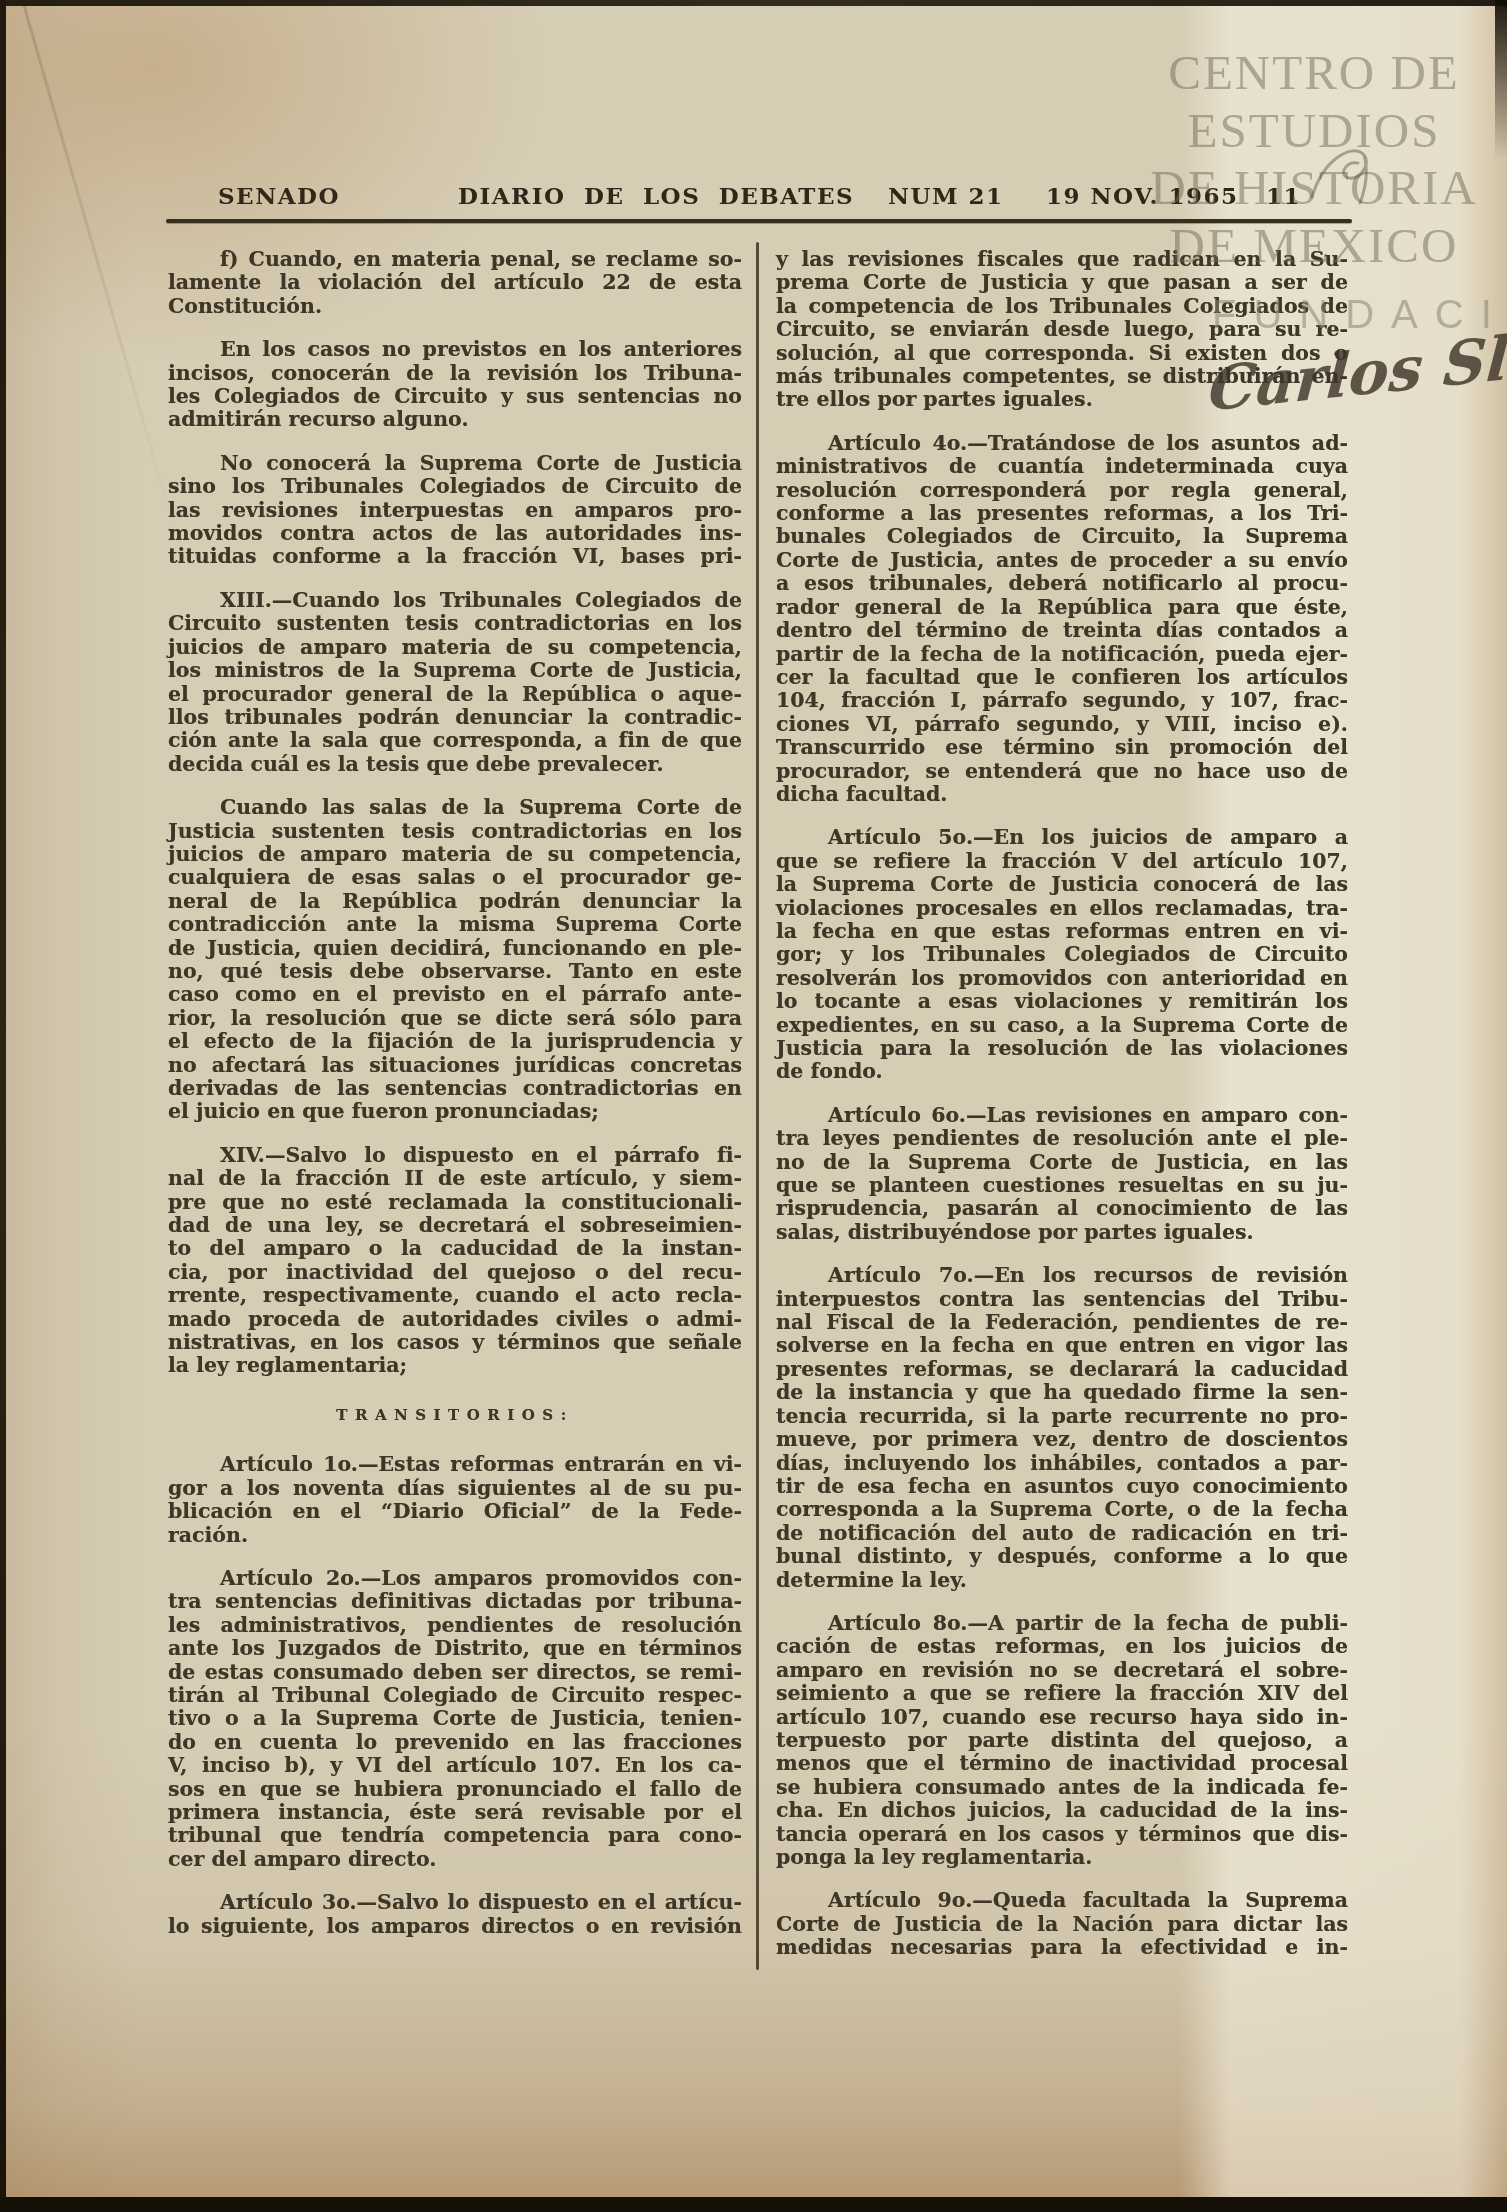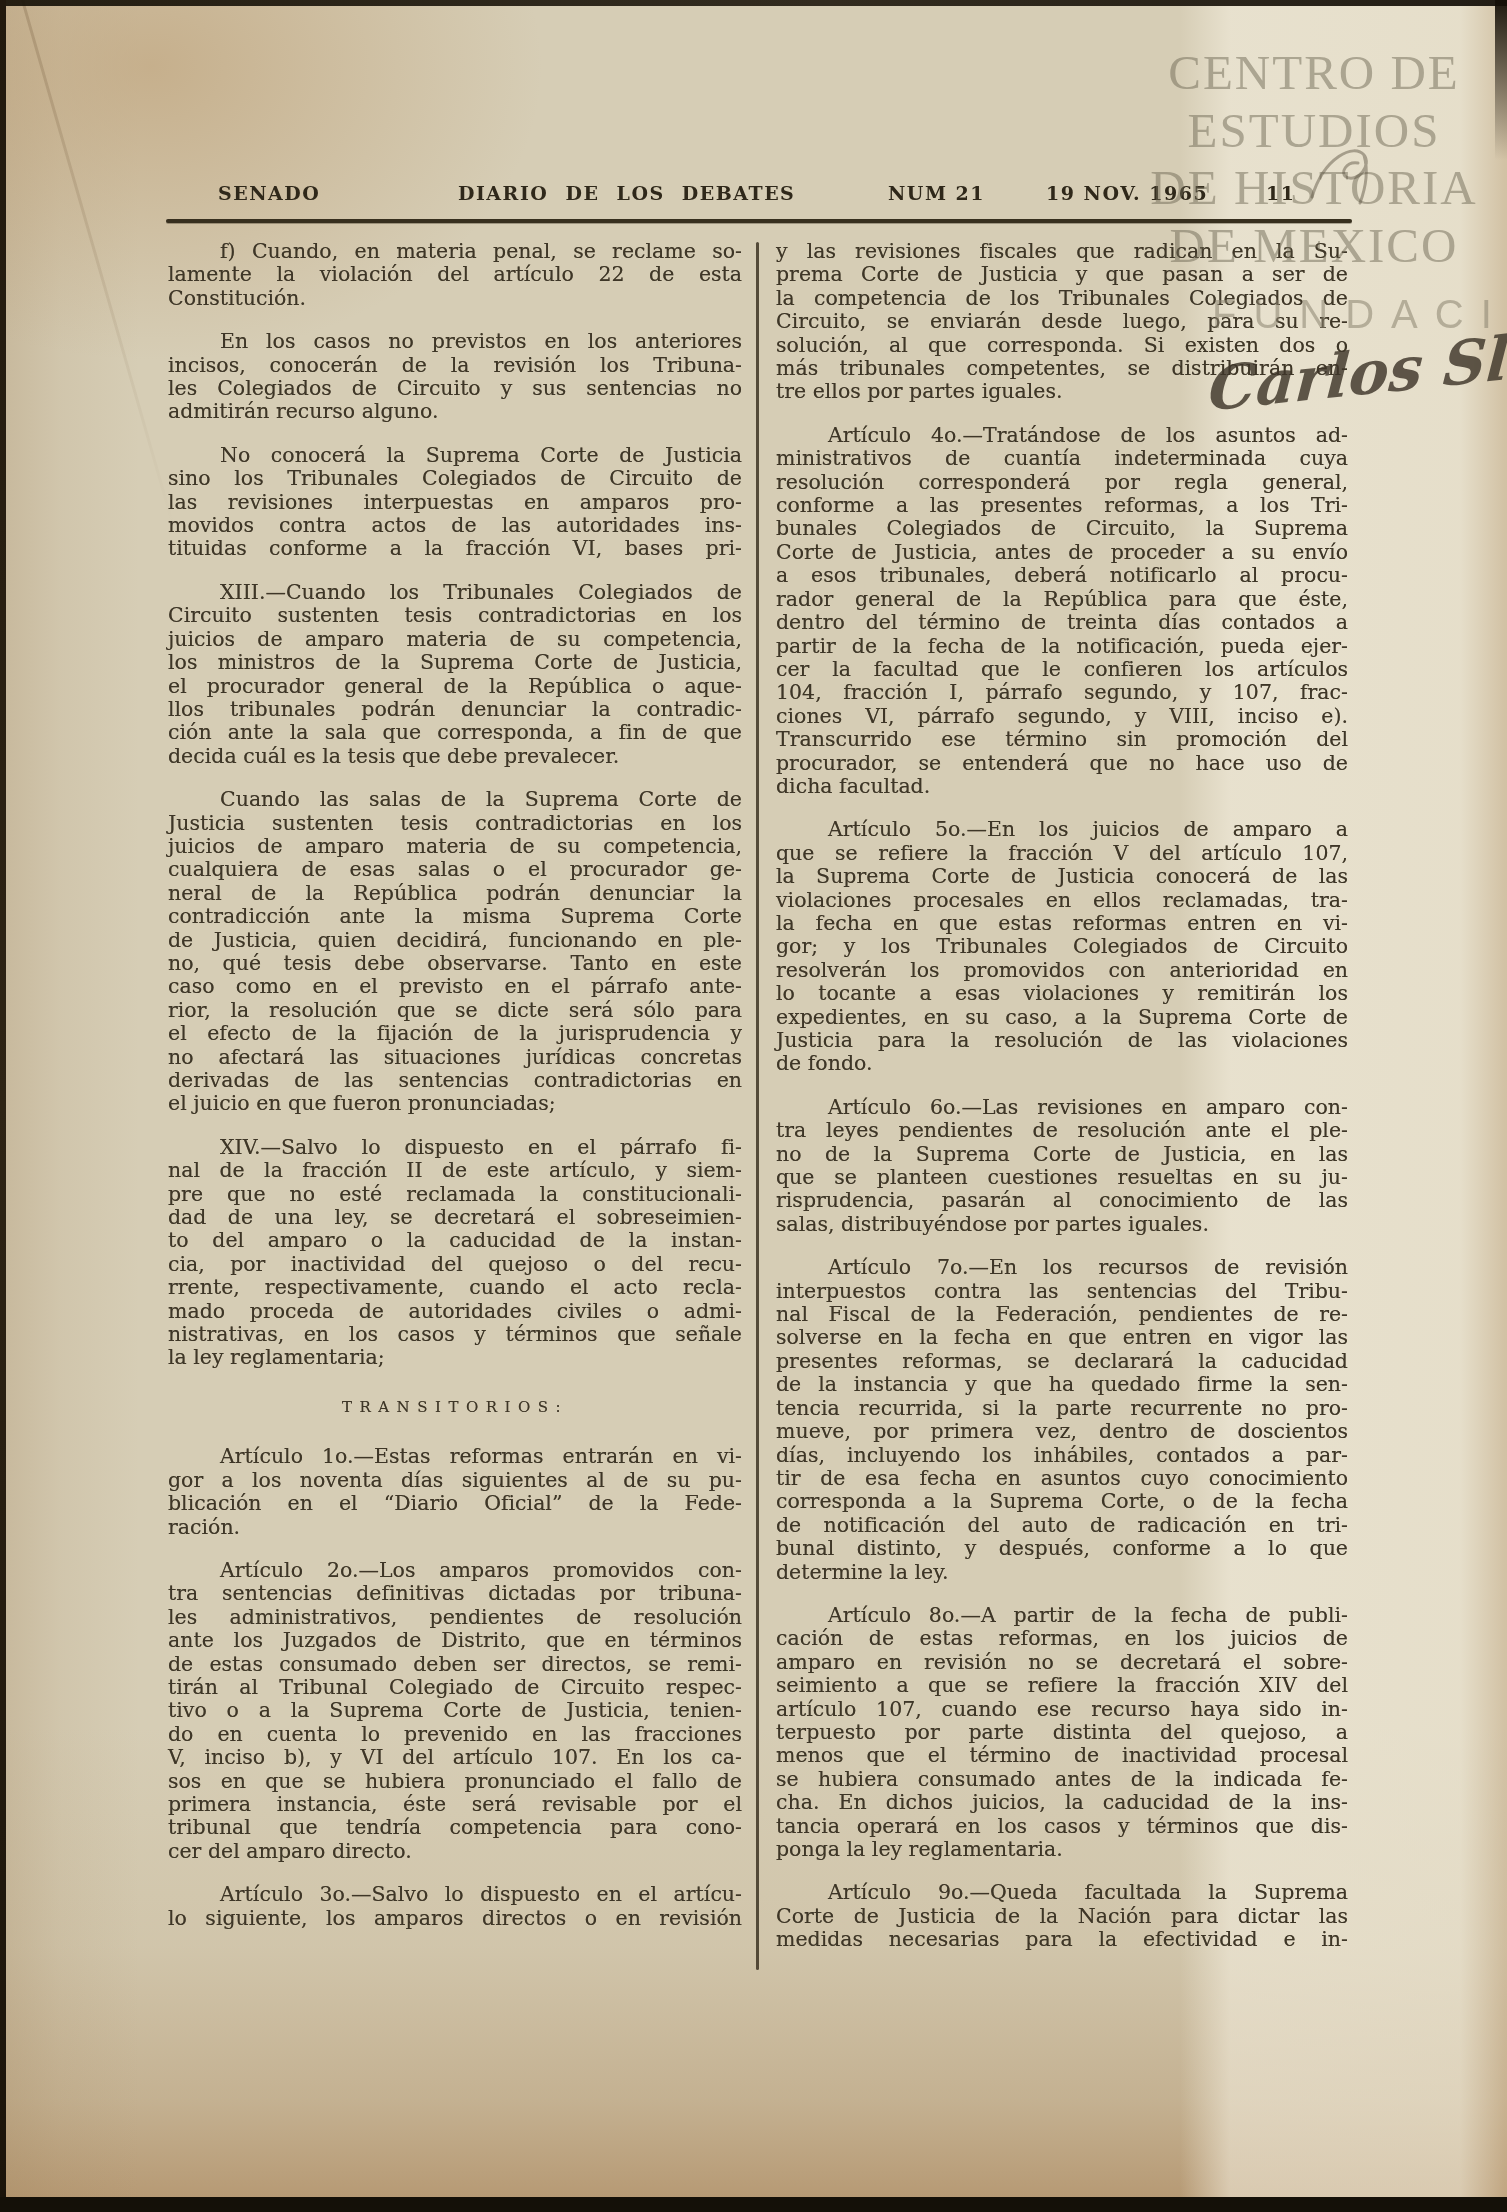--- a/index.html
+++ b/index.html
@@ -23,31 +23,31 @@
   .edge-left{position:absolute;left:0;top:0;width:6px;height:100%;background:linear-gradient(180deg,#21190e,#2e2415 50%,#1a130a);}
   .edge-bottom{position:absolute;left:0;bottom:0;width:100%;height:15px;background:#141008;}
   .edge-tr{position:absolute;right:0;top:0;width:12px;height:160px;background:linear-gradient(180deg,rgba(20,14,6,.95),rgba(20,14,6,0));}
   .crease{
     position:absolute;left:18px;top:-10px;width:3px;height:560px;
     background:linear-gradient(180deg,rgba(110,85,55,.55),rgba(110,85,55,0));
     transform:rotate(-16deg);transform-origin:top left;border-radius:3px;opacity:.5;
   }
   
   .masthead{position:absolute;left:0;top:182px;width:100%;color:#2f281a;}
-  .masthead .h{position:absolute;white-space:nowrap;font-weight:bold;font-size:19px;letter-spacing:1.5px;}
+  .masthead .h{position:absolute;white-space:nowrap;font-weight:bold;font-size:23px;letter-spacing:1.5px;}
   .h-senado{left:218px;}
   .h-title{left:458px;word-spacing:9px;}
   .h-num{left:888px;}
   .h-date{left:1046px;}
   .h-page{left:1266px;font-size:23px;}
   .rule{position:absolute;left:166px;top:219px;width:1186px;height:4px;background:#372f1e;border-radius:2px;box-shadow:0 1px 0 rgba(55,47,30,.35);}
   .divider{position:absolute;left:756px;top:242px;width:3px;height:1728px;background:#3d3423;opacity:.85;border-radius:2px;}
   
-  .col{position:absolute;top:240px;font-size:20.5px;line-height:23.4px;color:#3e3627;
-       text-shadow:0 0 .5px rgba(62,54,39,.55);}
+  .col{position:absolute;top:248px;font-size:20.5px;line-height:23.4px;color:#3e3627;
+       text-shadow:0 0 .5px rgba(62,54,39,.55);font-weight:bold;}
   .col-left{left:168px;width:574px;}
   .col-right{left:776px;width:572px;}
   .para{margin:0 0 20px 0;}
   .line{text-align:justify;text-align-last:justify;}
   .line.ind{text-indent:52px;}
   .line.pl{text-align-last:left;}
   .para.heading{text-align:center;letter-spacing:.5em;font-size:15px;margin:26px 0 26px;}
   .para.heading .line{text-align:center;text-align-last:center;text-indent:0;}
   
   .wm{position:absolute;left:1128px;top:0;width:372px;pointer-events:none;margin-top:44px;}

